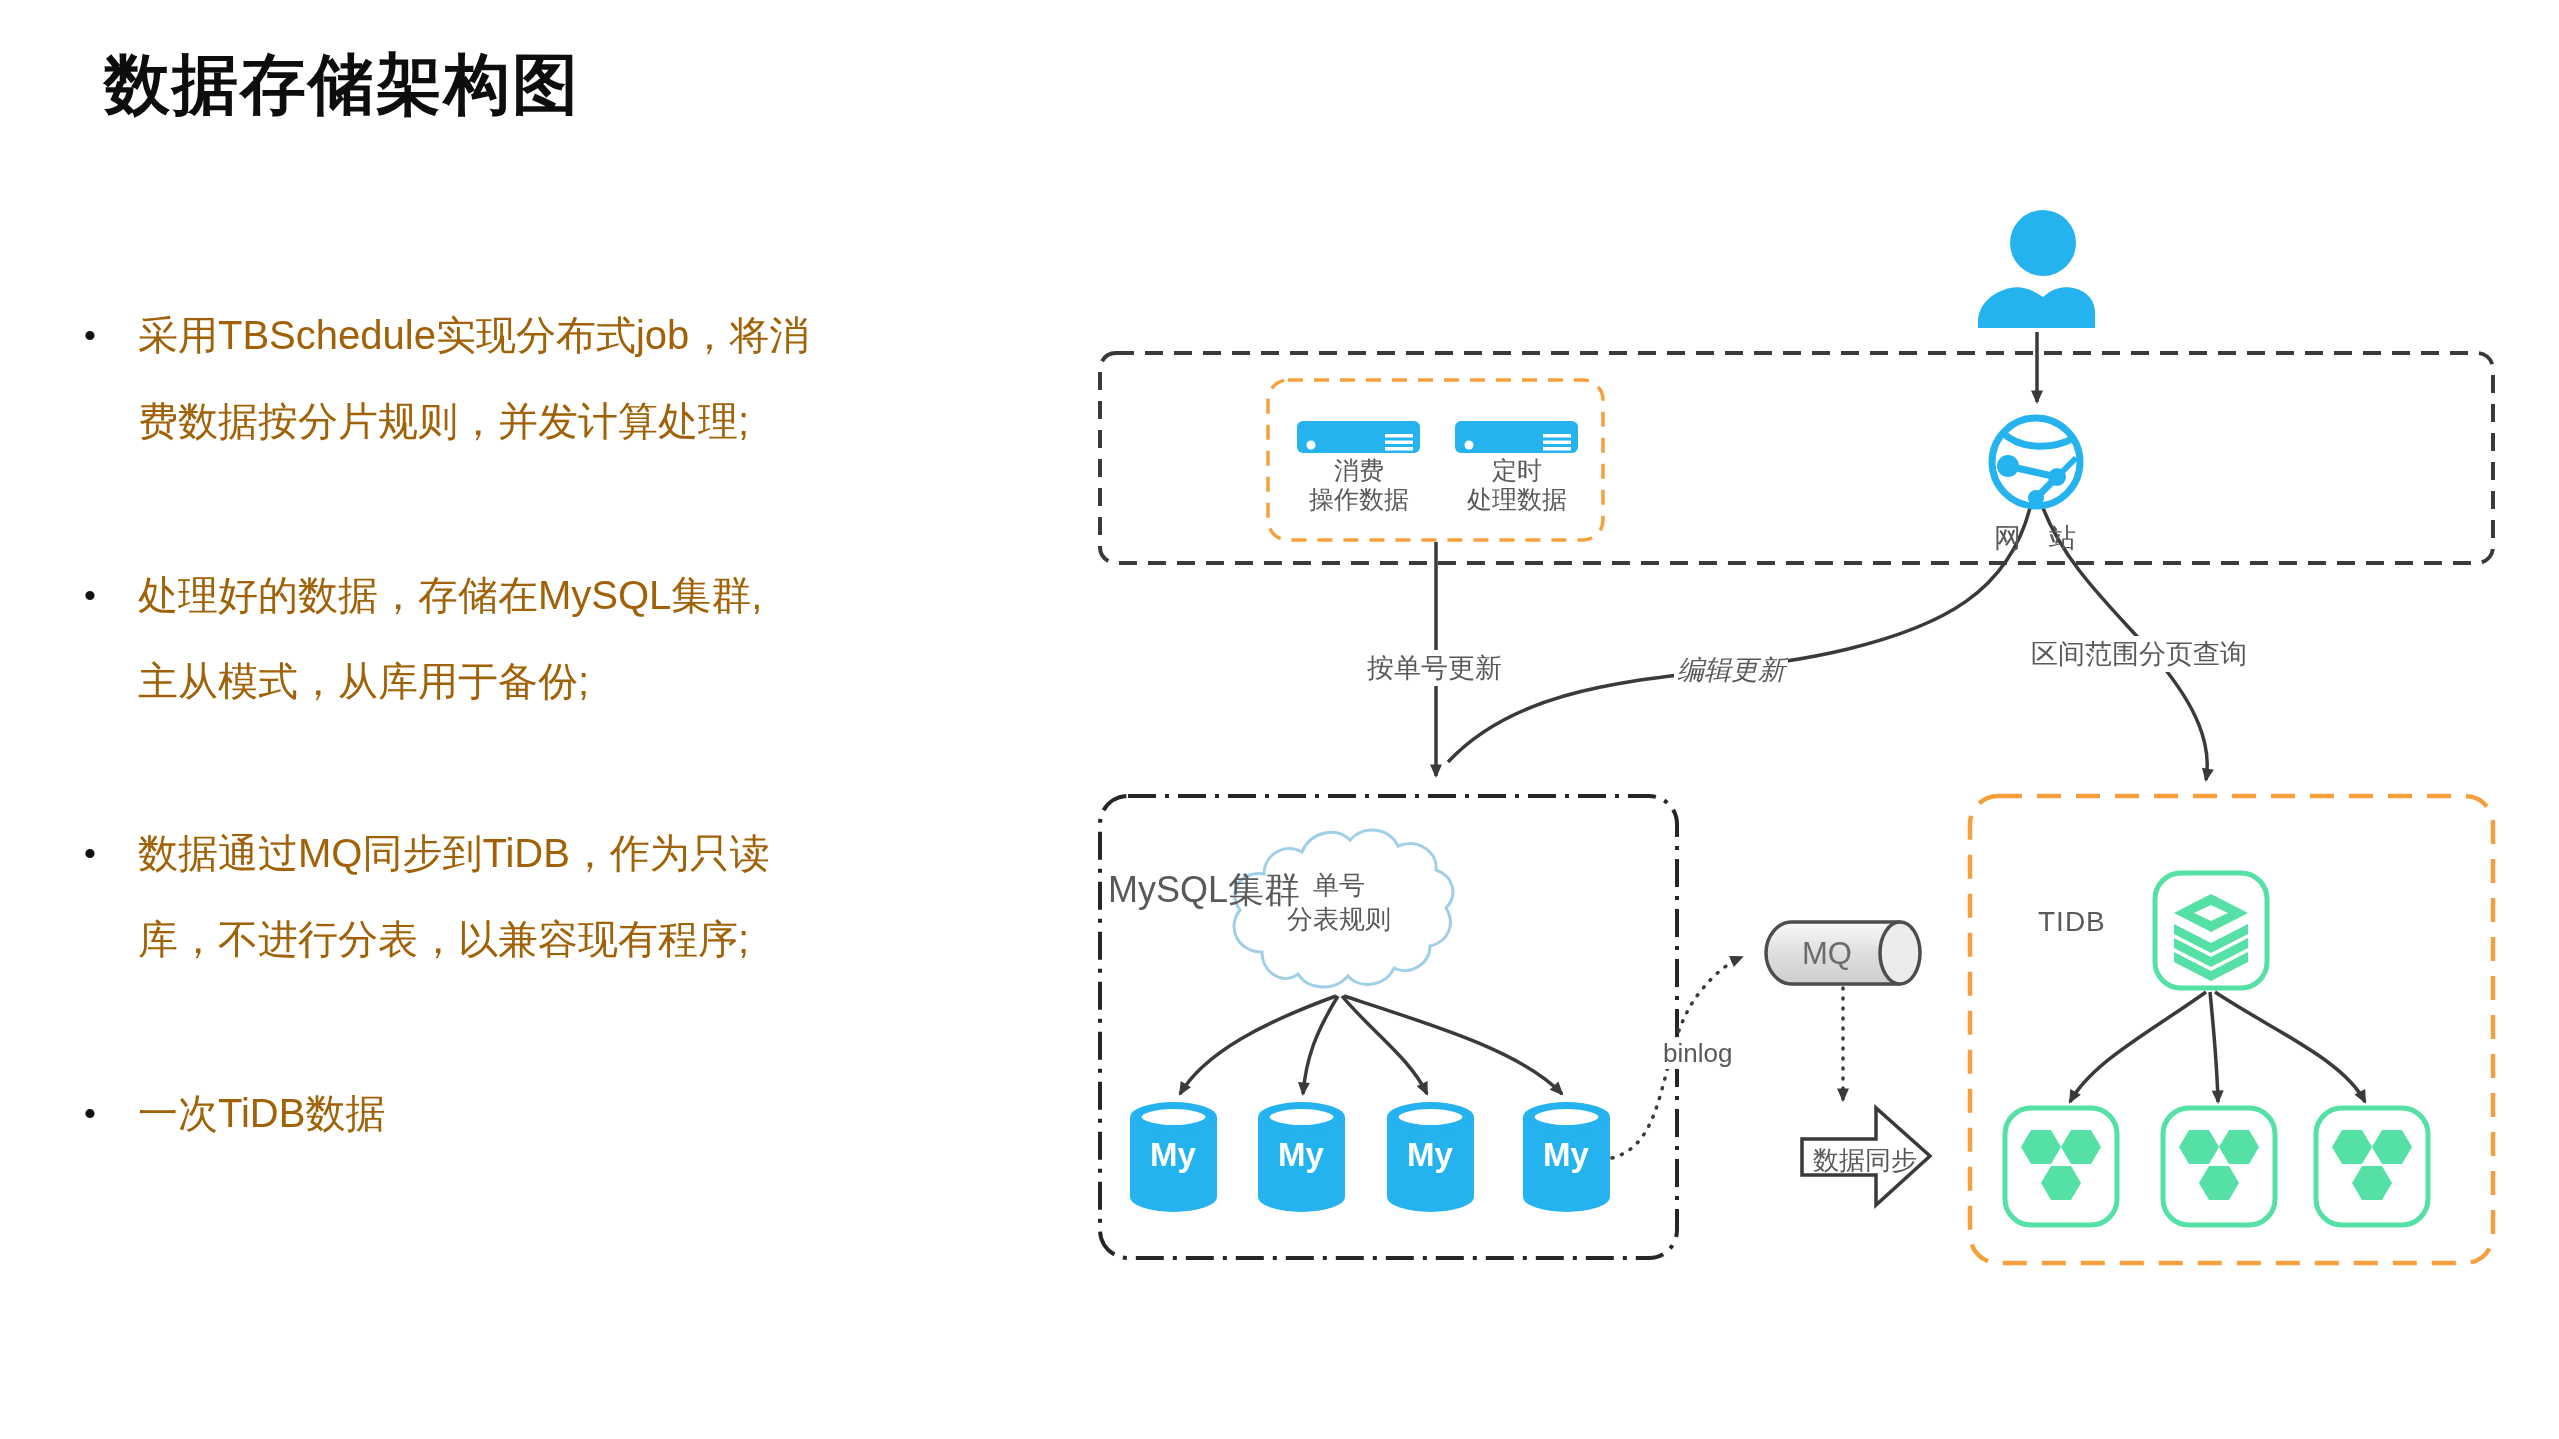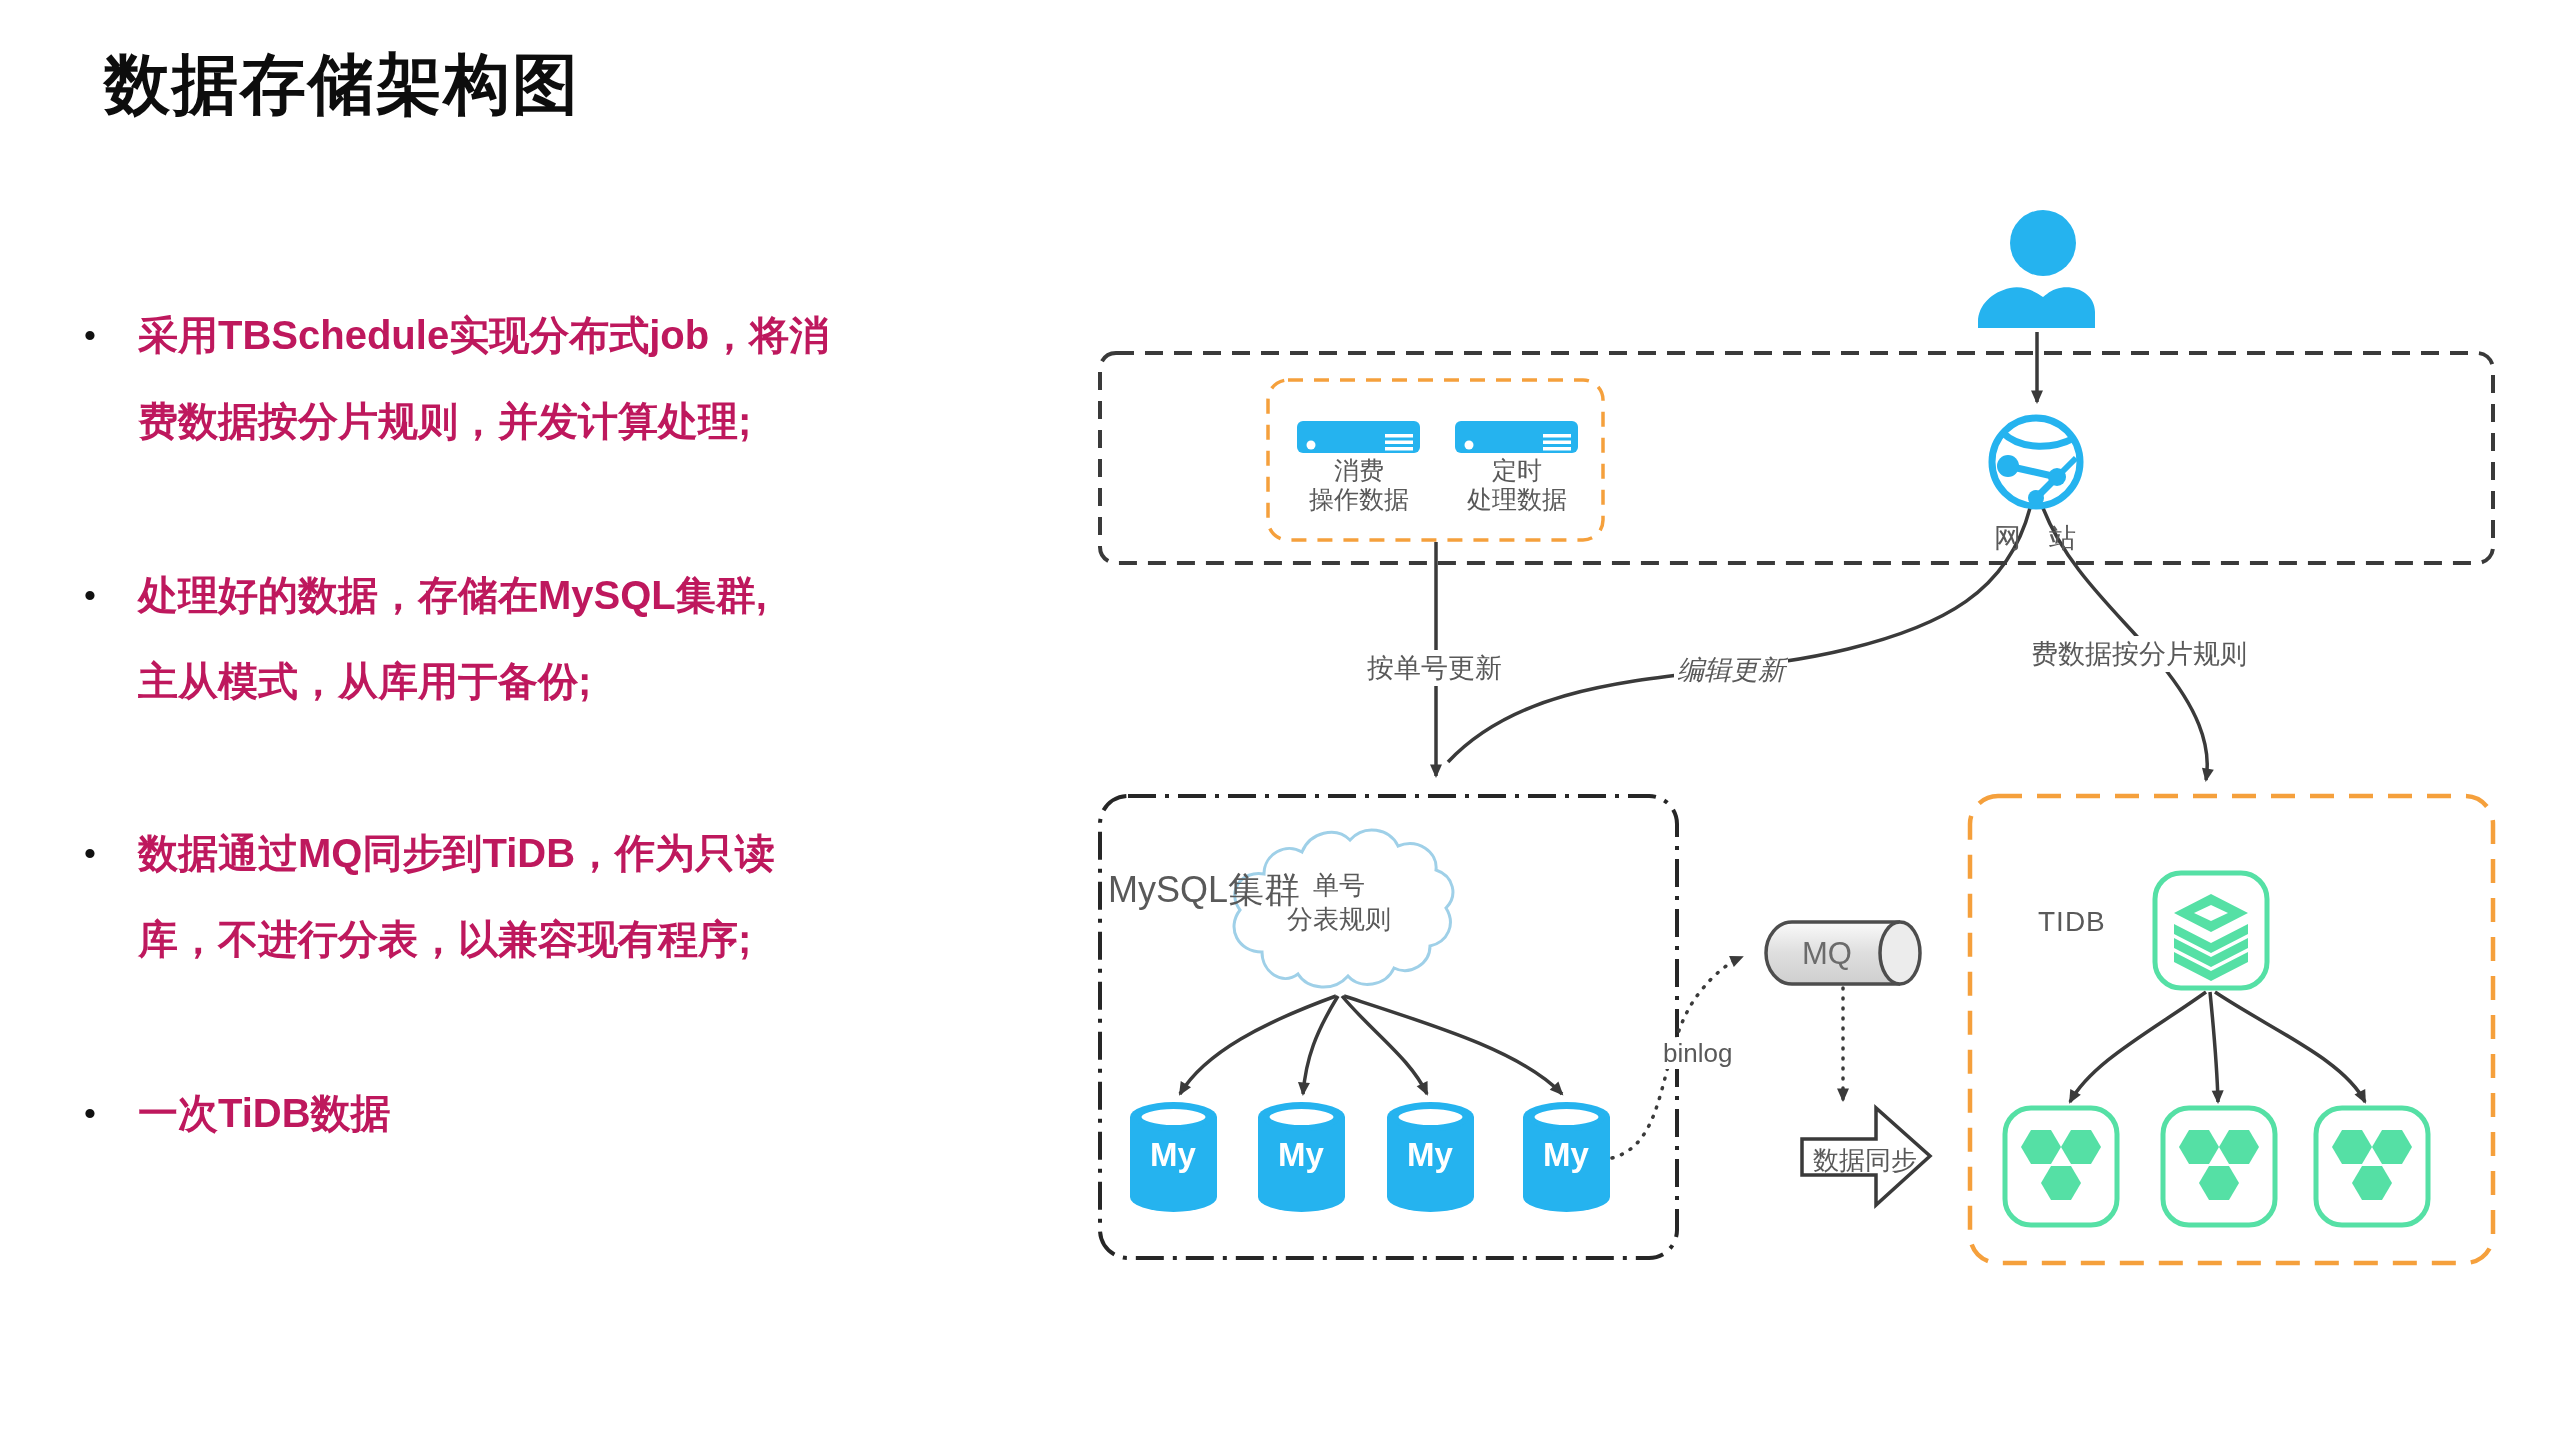--- a/index.html
+++ b/index.html
@@ -2,21 +2,21 @@
 <html><head>
 <meta charset="utf-8">
 <style>
   html,body{margin:0;padding:0;background:#fff;}
   #canvas{position:relative;width:2526px;height:1439px;background:#ffffff;overflow:hidden;
           font-family:"Liberation Sans","DejaVu Sans",sans-serif;}
   .abs{position:absolute;}
   #title{left:104px;top:40px;font-size:66px;font-weight:bold;color:#0d0d0d;letter-spacing:2px;}
   .bullet{left:84px;display:flex;align-items:flex-start;white-space:nowrap;}
   .bullet .dot{width:54px;font-size:34px;color:#111;line-height:86px;}
-  .bullet .blines{font-size:40px;color:#be185d;line-height:86px;font-weight:bold;}
+  .bullet .blines{font-size:40px;color:#a16207;line-height:86px;}
   .lbl{position:absolute;color:#595959;white-space:nowrap;}
   .edge-lbl{background:#fff;padding:0 3px;font-size:27px;}
   .two-line{text-align:center;font-size:25px;line-height:29px;}
   svg{position:absolute;left:0;top:0;}
   .mytext{color:#fff;font-weight:bold;font-size:33px;text-align:center;}
 </style>
 </head>
 <body>
 
 <div id="canvas">
@@ -185,21 +185,21 @@
   <div class="lbl two-line" style="left:1447px;top:456px;width:140px;">
     <div>定时</div>
     <div>处理数据</div>
   </div>
 
   <div class="lbl" style="left:1994px;top:520px;font-size:27px;">网</div>
   <div class="lbl" style="left:2049px;top:520px;font-size:27px;">站</div>
 
   <div class="lbl edge-lbl" style="left:1364px;top:650px;">按单号更新</div>
   <div class="lbl edge-lbl" style="left:1674px;top:652px;font-style:italic;">编辑更新</div>
-  <div class="lbl edge-lbl" style="left:2028px;top:636px;">费数据按分片规则</div>
+  <div class="lbl edge-lbl" style="left:2028px;top:636px;">区间范围分页查询</div>
   <div class="lbl edge-lbl" style="left:1660px;top:1038px;font-size:26px;">binlog</div>
 
   <div class="lbl" style="left:1108px;top:866px;font-size:36px;">MySQL集群</div>
   <div class="lbl" style="left:1259px;top:868px;width:160px;text-align:center;font-size:26px;line-height:34px;">
     <div>单号</div>
     <div>分表规则</div>
   </div>
   <div class="abs mytext" style="left:1143px;top:1136px;width:60px;">My</div>
   <div class="abs mytext" style="left:1271px;top:1136px;width:60px;">My</div>
   <div class="abs mytext" style="left:1400px;top:1136px;width:60px;">My</div>

